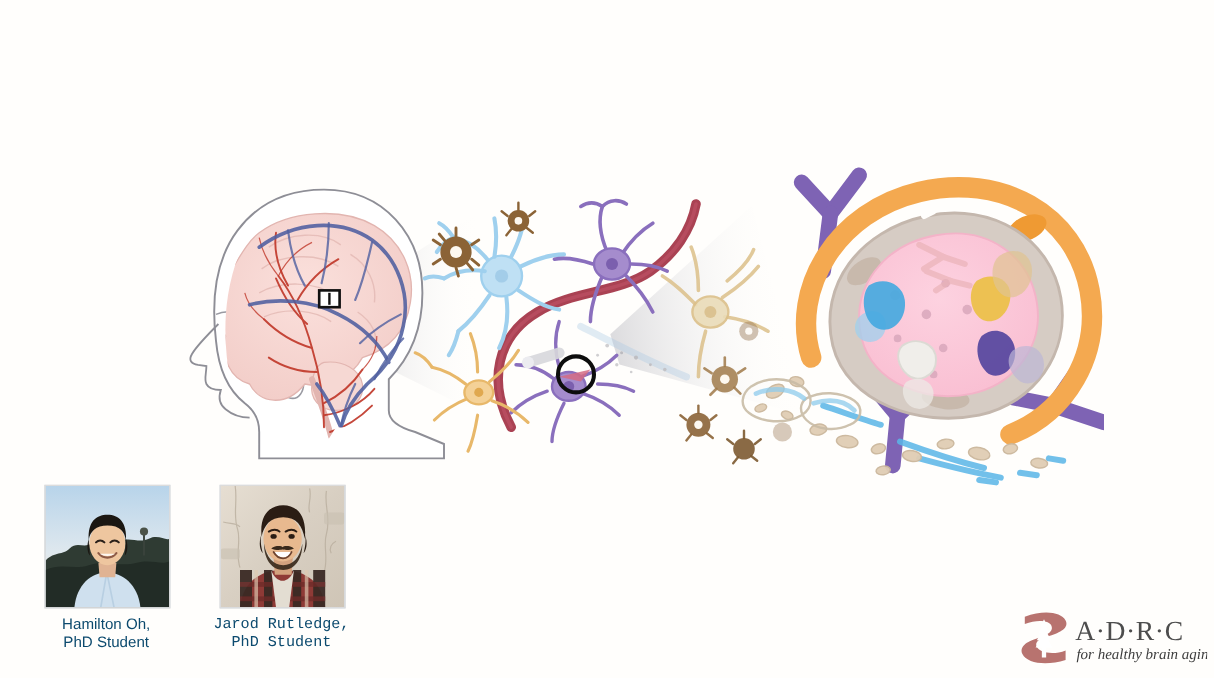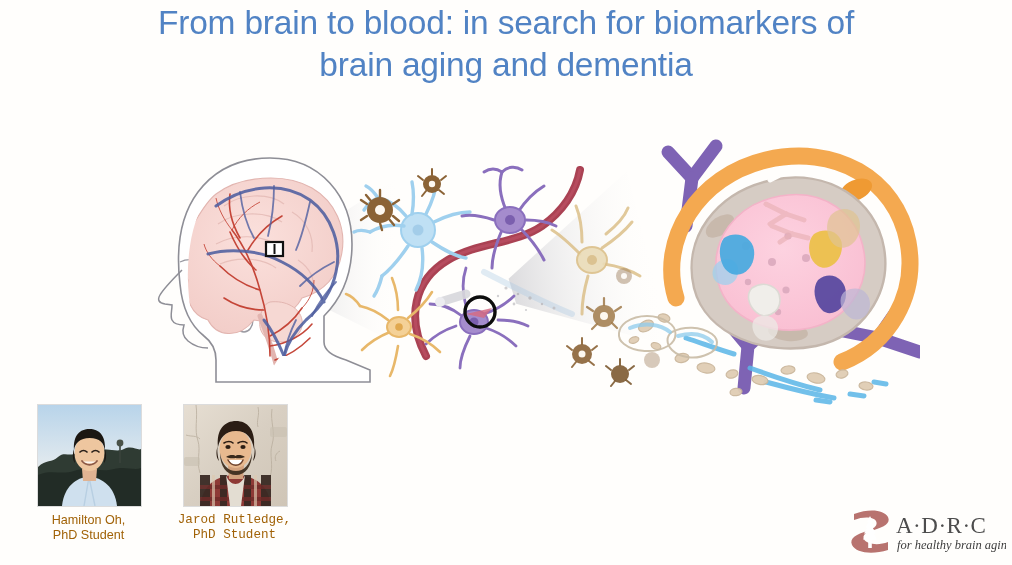--- a/index.html
+++ b/index.html
@@ -34,39 +34,37 @@
     border:1px solid #dcdcdc;
     overflow:hidden;position:relative;
     background:#cfd8df;
   }
   .photo svg{display:block;}
   .caption{
     margin-top:6px;
     text-align:center;
     font-size:12.6px;
     line-height:15px;
-    color:#a16207;
+    color:#0c4a6e;
     white-space:pre-line;
     width:103px;
   }
   #person-1{left:37px;top:404px;}
   #person-2{left:183px;top:404px;}
   #person-2 .caption{width:103px;margin-left:-12px;width:127px;font-family:Liberation Mono, monospace;}
 
   
   .logo{position:absolute;left:846px;top:507px;width:160px;height:50px;}
   .logo svg{display:block;}
 </style>
 </head>
 <body style="background: rgb(255, 254, 252);">
 
 <div class="slide">
 
-  <div class="title" style="color: rgb(81, 131, 196);">From brain to blood: in search for biomarkers of
-brain aging and dementia</div>
 
   <div class="figure">
     <svg class="fig-svg" width="800" height="290" viewBox="0 0 800 290">
       <defs>
         <linearGradient id="wedge1" x1="0" y1="0" x2="1" y2="0">
           <stop offset="0%" stop-color="#bfbfc4" stop-opacity="0.55"></stop>
           <stop offset="100%" stop-color="#ffffff" stop-opacity="0"></stop>
         </linearGradient>
         <linearGradient id="wedge2" x1="0" y1="0" x2="1" y2="0">
           <stop offset="0%" stop-color="#b9b9c0" stop-opacity="0.5"></stop>

